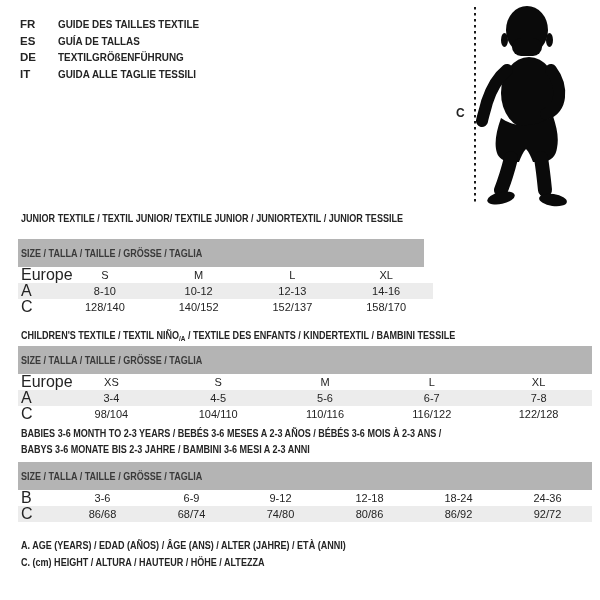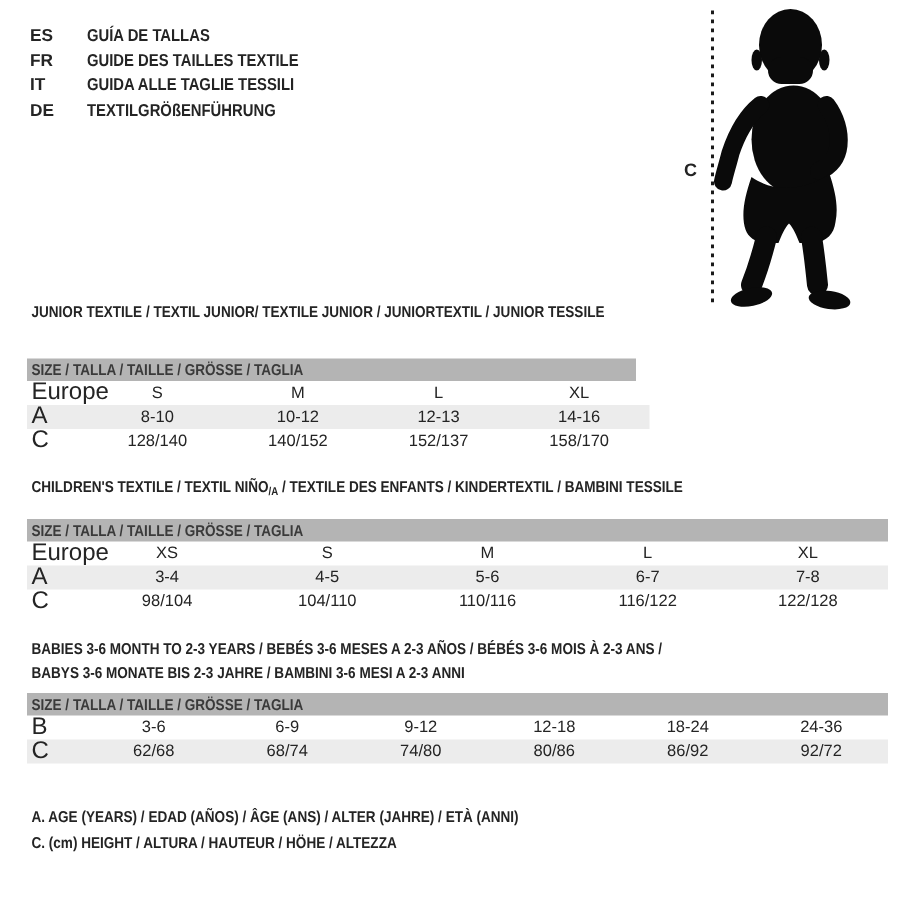--- a/index.html
+++ b/index.html
@@ -18,50 +18,50 @@
   .figure-area { position:absolute; left:455px; top:0; width:145px; height:215px; }
   .figure-area svg { position:absolute; left:0; top:0; }
   .c-label { position:absolute; left:1px; top:106px; font-size:12px; font-weight:bold; }
 
   
   .sec-title { position:absolute; left:21px; font-size:10.5px; font-weight:bold; line-height:16px; }
   .sec-title sub { font-size:7.5px; vertical-align:-2px; }
 
   
   .tbl { position:absolute; left:18px; }
-  .bar { height:15px; background:#b4b4b4; display:flex; align-items:center; padding-left:3px; }
+  .bar { height:28px; background:#b4b4b4; display:flex; align-items:center; padding-left:3px; }
   .bar .bar-text { font-size:10.5px; font-weight:bold; color:#3a3a3a; }
   .trow { display:flex; height:16px; align-items:center; }
   .trow.shaded { background:#ececec; }
   .tlabel { width:40px; padding-left:3px; font-size:16px; }
   .tcell { flex:1; text-align:center; font-size:11px; }
 
   
   .notes { position:absolute; left:21px; top:536px; }
   .note-line { height:17.3px; font-size:10.5px; font-weight:bold; display:flex; align-items:center; }
 </style>
 </head>
 <body>
 
 <div class="lang-block">
   <div class="lang-row">
+    <span class="lang-code">FR</span>
+    <span class="lang-title condense">GUIDE DES TAILLES TEXTILE</span>
+  </div>
+  <div class="lang-row">
     <span class="lang-code">ES</span>
     <span class="lang-title condense">GUÍA DE TALLAS</span>
   </div>
   <div class="lang-row">
-    <span class="lang-code">FR</span>
-    <span class="lang-title condense">GUIDE DES TAILLES TEXTILE</span>
+    <span class="lang-code">DE</span>
+    <span class="lang-title condense">TEXTILGRÖßENFÜHRUNG</span>
   </div>
   <div class="lang-row">
     <span class="lang-code">IT</span>
     <span class="lang-title condense">GUIDA ALLE TAGLIE TESSILI</span>
-  </div>
-  <div class="lang-row">
-    <span class="lang-code">DE</span>
-    <span class="lang-title condense">TEXTILGRÖßENFÜHRUNG</span>
   </div>
 </div>
 
 <div class="figure-area">
   <svg width="145" height="215" viewBox="0 0 145 215">
     <line x1="20" y1="7" x2="20" y2="205" stroke="#1a1a1a" stroke-width="2" stroke-dasharray="2.5 3.5"></line>
     <g fill="#0a0a0a" stroke="none">
       <ellipse cx="72" cy="30" rx="21" ry="24"></ellipse>
       <ellipse cx="49.5" cy="40" rx="3.5" ry="7"></ellipse>
       <ellipse cx="94.5" cy="40" rx="3.5" ry="7"></ellipse>
@@ -72,21 +72,21 @@
       <path d="M46,118 C41,132 39,144 42,153 C44,159 50,162 57,162 L64,162 C66,157 68,152 71,149 C74,152 76,157 78,162 L88,162 C96,161 101,156 102,148 C104,138 102,128 98,116 C80,128 60,128 46,118 Z"></path>
       <path d="M56,158 C53,170 50,180 46,190" fill="none" stroke="#0a0a0a" stroke-width="14" stroke-linecap="round"></path>
       <path d="M86,158 C88,170 89,180 90,190" fill="none" stroke="#0a0a0a" stroke-width="14" stroke-linecap="round"></path>
       <ellipse cx="46" cy="198" rx="14" ry="6" transform="rotate(-12 46 198)"></ellipse>
       <ellipse cx="98" cy="200" rx="14" ry="6" transform="rotate(8 98 200)"></ellipse>
     </g>
   </svg>
   <span class="c-label">C</span>
 </div>
 
-<div class="sec-title" style="top:200px;">
+<div class="sec-title" style="top:210px;">
   <span class="condense">JUNIOR TEXTILE / TEXTIL JUNIOR/ TEXTILE JUNIOR / JUNIORTEXTIL / JUNIOR TESSILE</span>
 </div>
 <div class="tbl" style="top:239px; width:415px;">
   <div class="bar" style="width:406px;">
     <span class="bar-text condense">SIZE / TALLA / TAILLE / GRÖSSE / TAGLIA</span>
   </div>
   <div class="trow">
     <span class="tlabel">Europe</span>
     <span class="tcell">S</span>
     <span class="tcell">M</span>
@@ -102,21 +102,21 @@
   </div>
   <div class="trow">
     <span class="tlabel">C</span>
     <span class="tcell">128/140</span>
     <span class="tcell">140/152</span>
     <span class="tcell">152/137</span>
     <span class="tcell">158/170</span>
   </div>
 </div>
 
-<div class="sec-title" style="top:317px;">
+<div class="sec-title" style="top:327px;">
   <span class="condense"><span>CHILDREN'S TEXTILE / TEXTIL NIÑO</span><sub>/A</sub><span> / TEXTILE DES ENFANTS / KINDERTEXTIL / BAMBINI TESSILE</span></span>
 </div>
 <div class="tbl" style="top:346px; width:574px;">
   <div class="bar" style="width:574px;">
     <span class="bar-text condense">SIZE / TALLA / TAILLE / GRÖSSE / TAGLIA</span>
   </div>
   <div class="trow">
     <span class="tlabel">Europe</span>
     <span class="tcell">XS</span>
     <span class="tcell">S</span>
@@ -154,21 +154,21 @@
     <span class="tlabel">B</span>
     <span class="tcell">3-6</span>
     <span class="tcell">6-9</span>
     <span class="tcell">9-12</span>
     <span class="tcell">12-18</span>
     <span class="tcell">18-24</span>
     <span class="tcell">24-36</span>
   </div>
   <div class="trow shaded">
     <span class="tlabel">C</span>
-    <span class="tcell">62/68</span>
+    <span class="tcell">86/68</span>
     <span class="tcell">68/74</span>
     <span class="tcell">74/80</span>
     <span class="tcell">80/86</span>
     <span class="tcell">86/92</span>
     <span class="tcell">92/72</span>
   </div>
 </div>
 
 <div class="notes">
   <div class="note-line">

